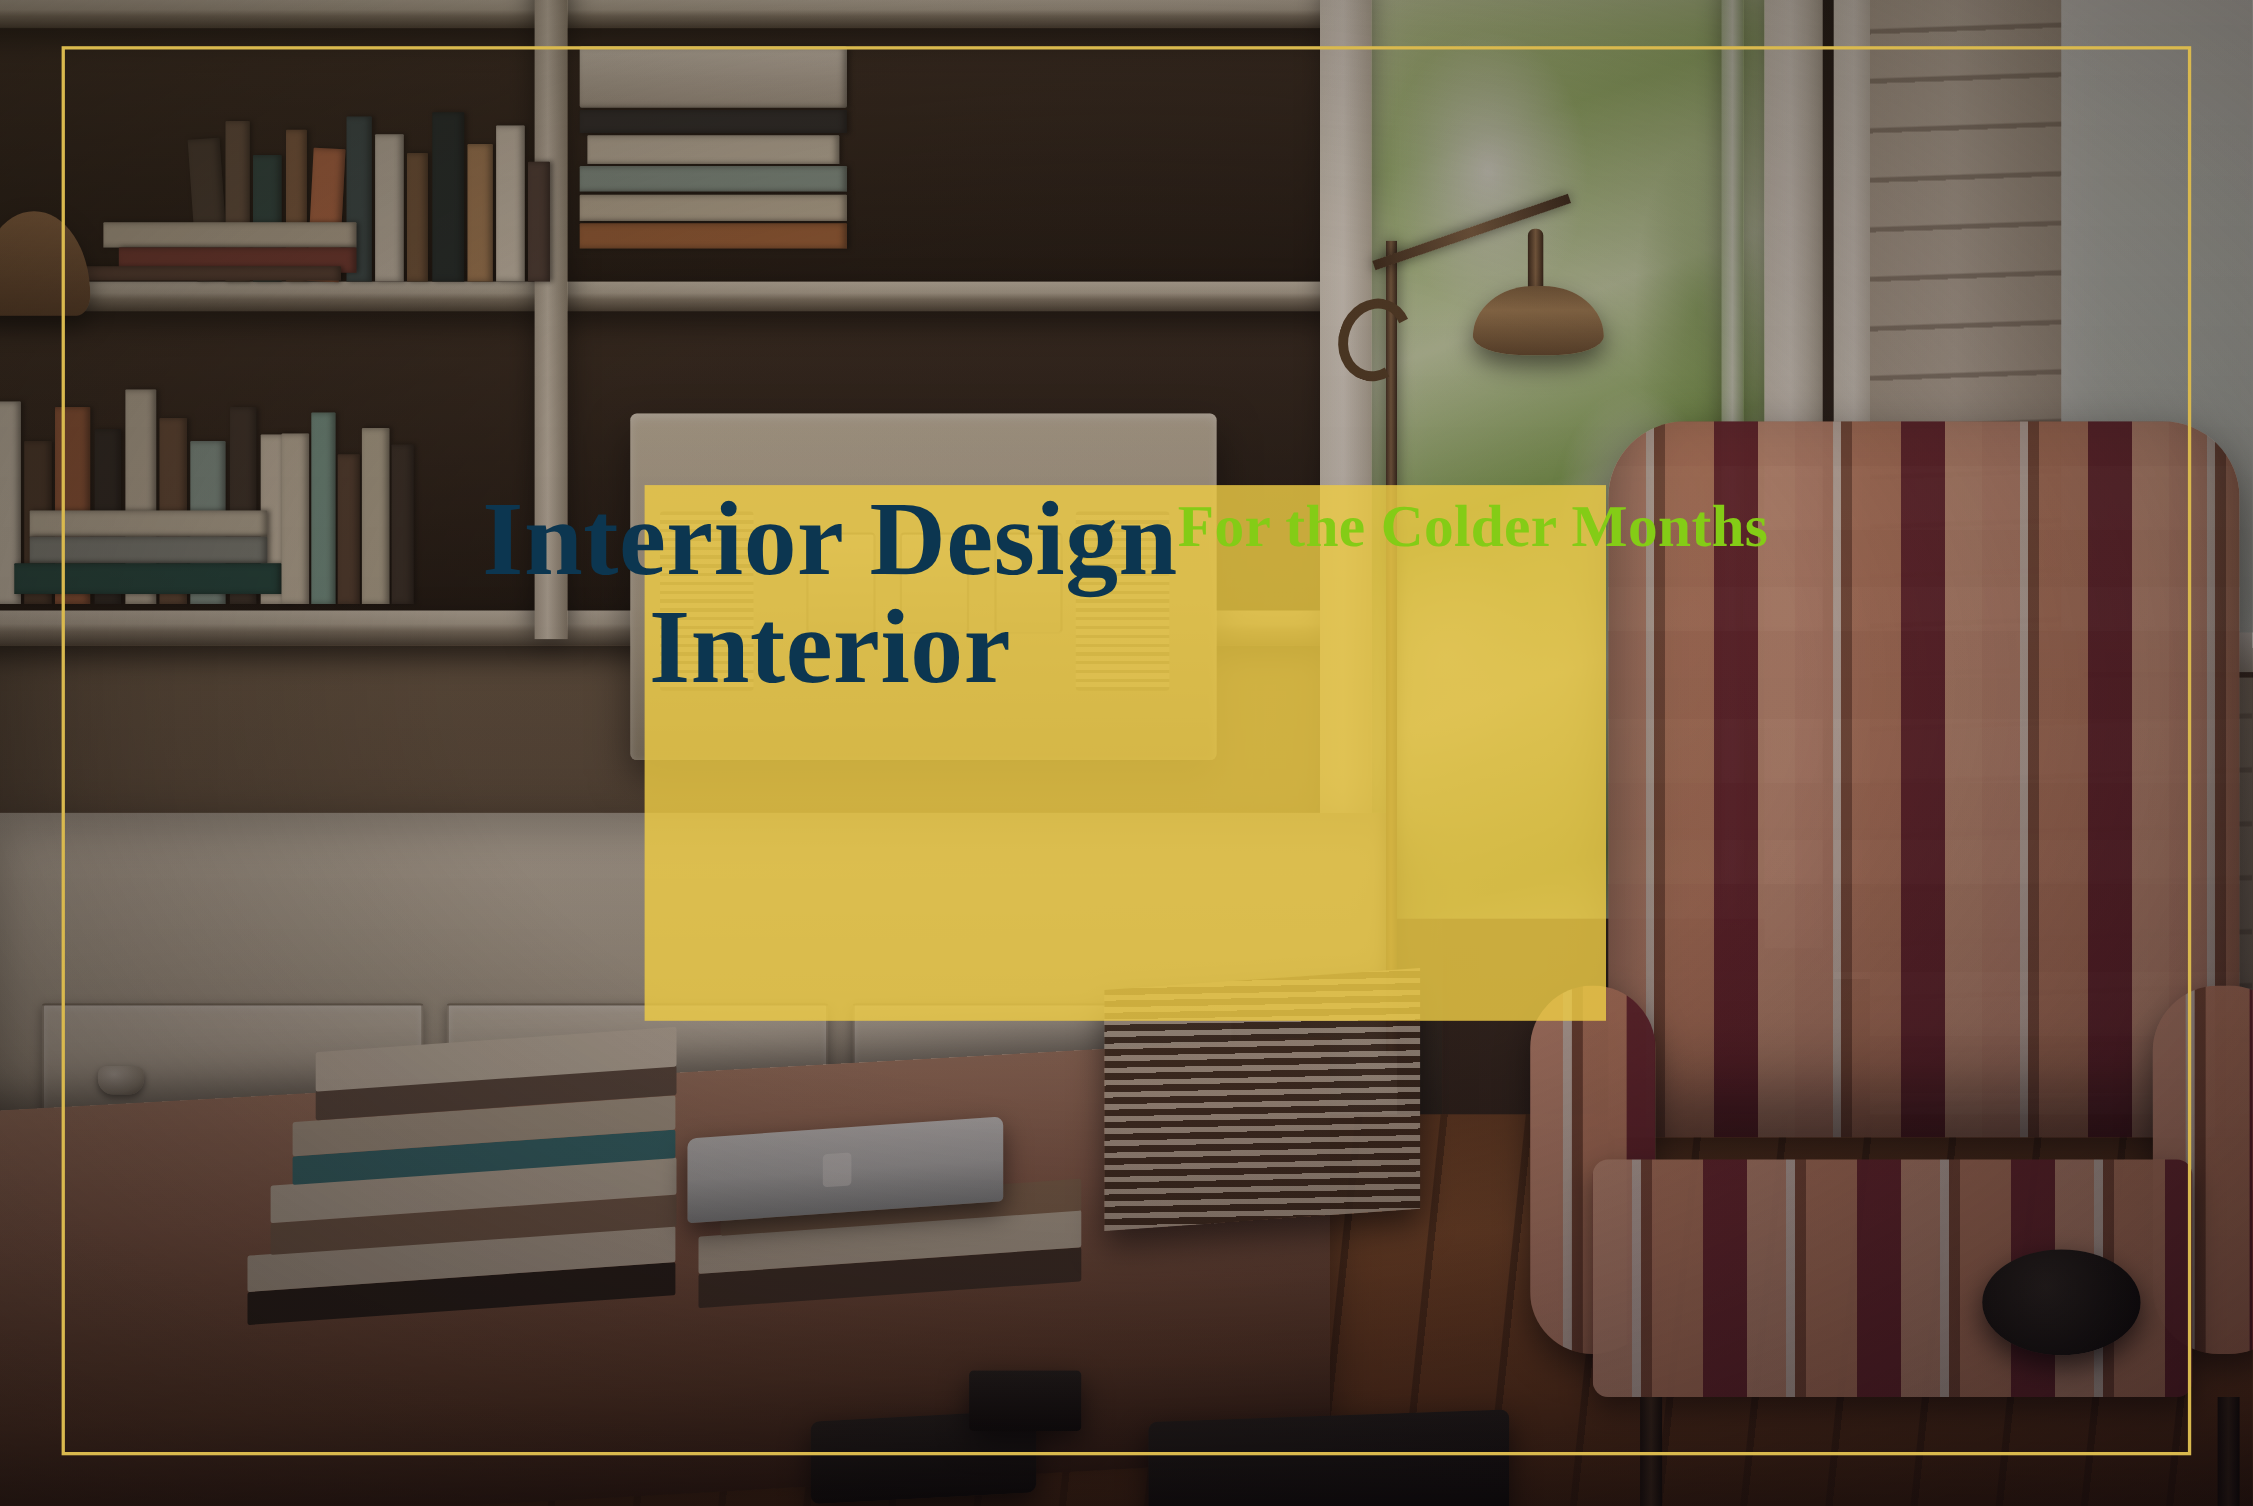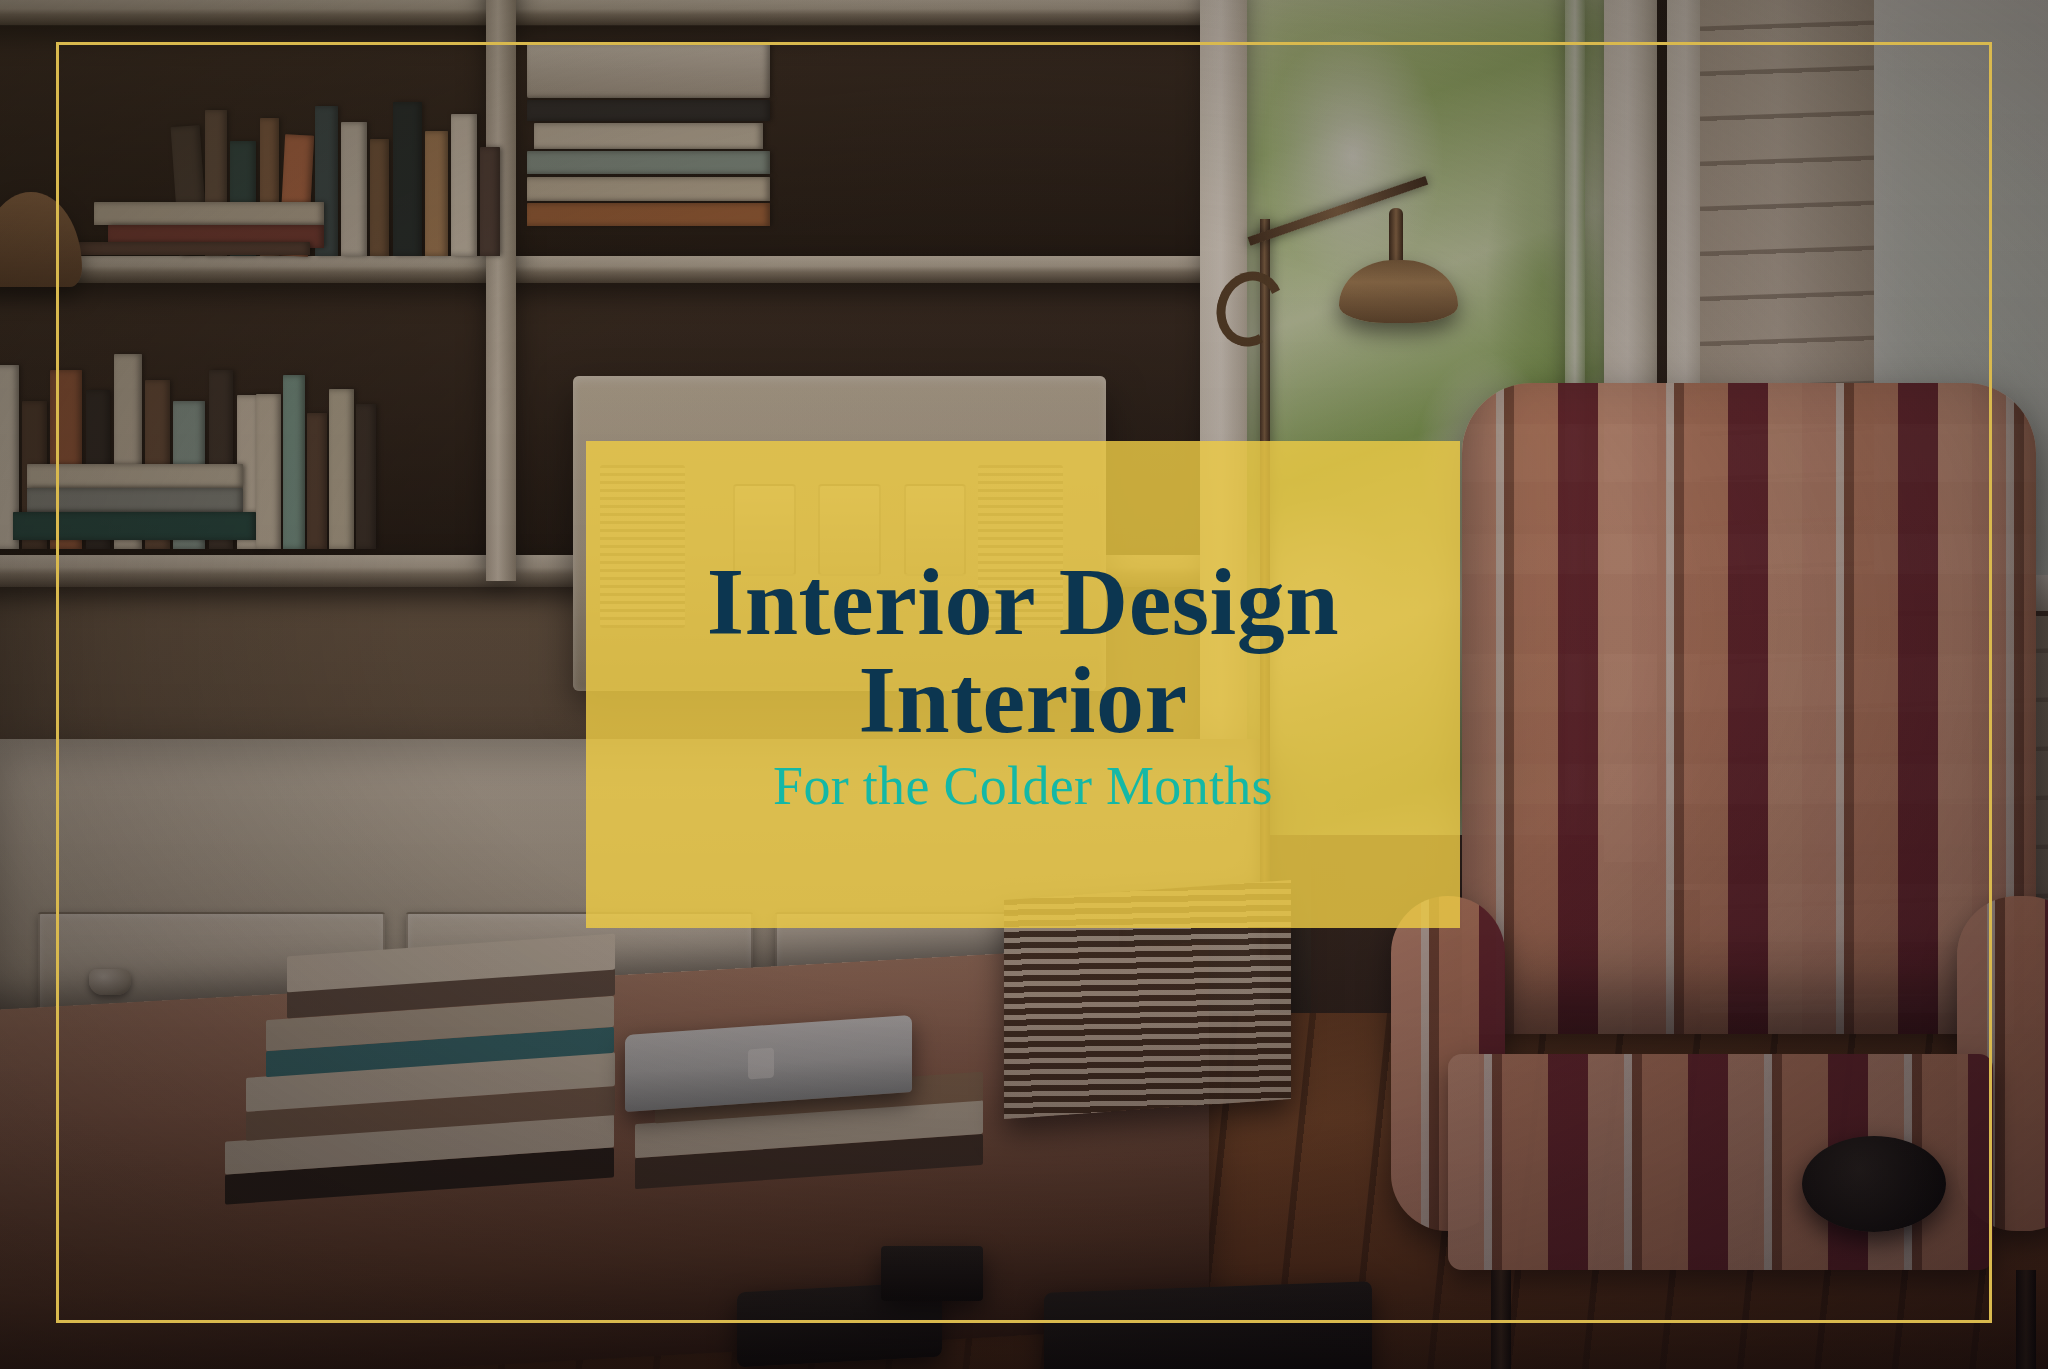--- a/index.html
+++ b/index.html
@@ -360,37 +360,36 @@
     pointer-events: none;
   }
 
   
   .panel {
     position: absolute;
     left: 586px; top: 441px;
     width: 874px; height: 487px;
     background: rgba(237,202,70,0.82);
     display: flex;
-    flex-direction: column;
-    align-items: center;
+    align-items: flex-start;
     justify-content: center;
   }
   .title {
     color: #0c3650;
     font-weight: bold;
     font-size: 96px;
     line-height: 1.02;
     letter-spacing: .5px;
     text-align: center;
     white-space: nowrap;
   }
   .title .l2 { display:block; }
   .subtitle {
-    color: #14b8a6;
-    font-weight: normal;
+    color: #84cc16;
+    font-weight: bold;
     font-size: 54px;
     line-height: 1.1;
     letter-spacing: .3px;
     text-align: center;
     margin-top: 8px;
     white-space: nowrap;
   }
 </style>
 </head>
 <body>

